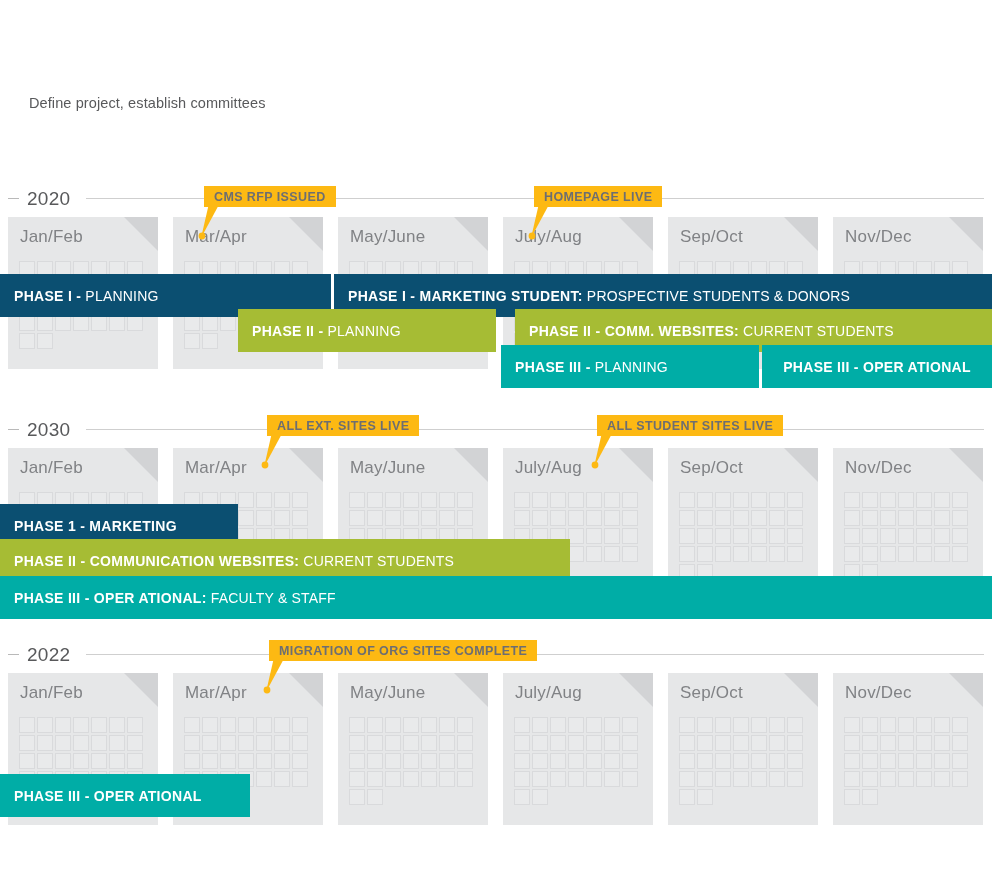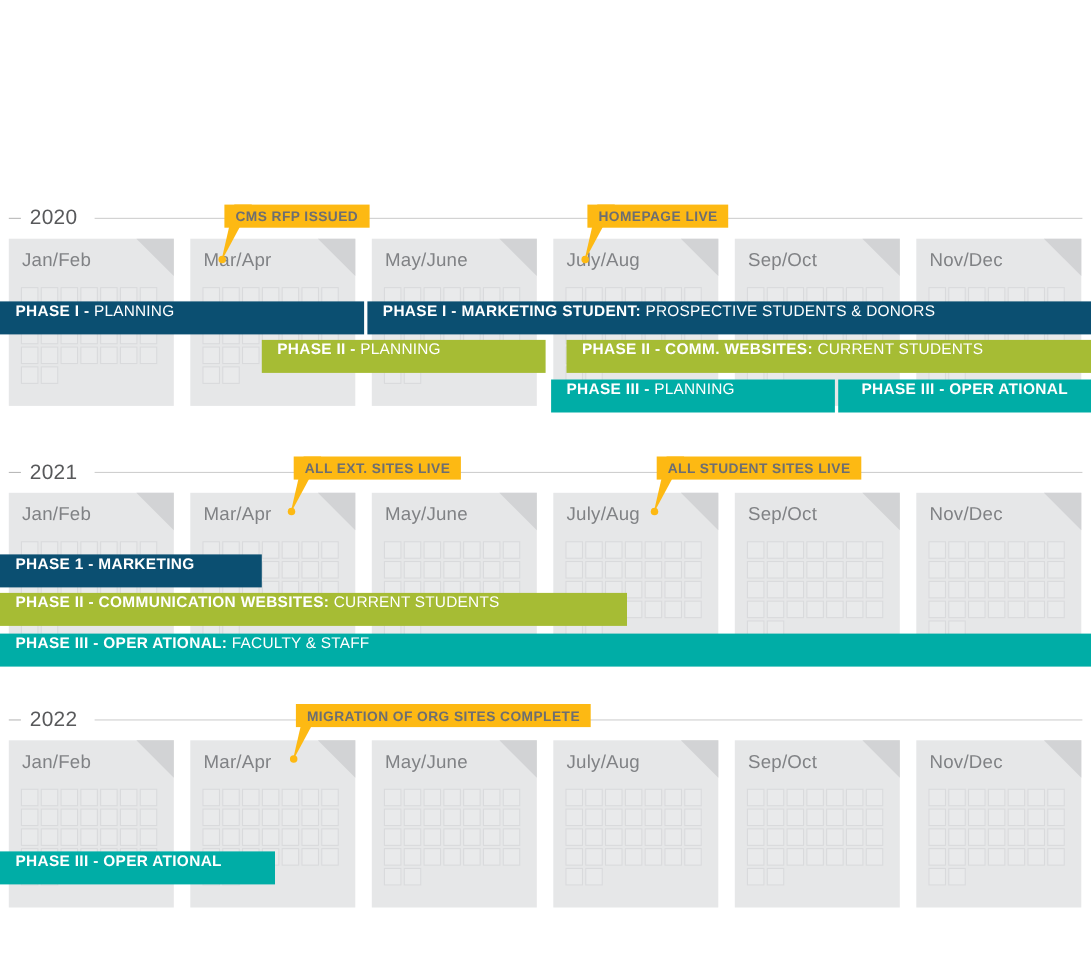--- a/index.html
+++ b/index.html
@@ -58,22 +58,22 @@
     display: flex; flex-wrap: wrap; gap: 2px;
   }
   .grid .cell {
     width: 16px; height: 16px;
     border: 1px solid #d9dadc;
     background: #e9eaeb;
   }
 
   
   .bar {
-    position: absolute; height: 30px;
-    display: flex; align-items: flex-start;
+    position: absolute; height: 43px;
+    display: flex; align-items: center;
     color: #ffffff; white-space: nowrap;
     font-size: 14px; letter-spacing: .2px;
     overflow: hidden;
   }
   .bar .pad { padding-left: 14px; }
   .bar b { font-weight: bold; letter-spacing: .3px; }
   .bar .light { font-weight: normal; }
   .bar.center { justify-content: center; }
   .bar.center .pad { padding-left: 0; }
 
@@ -91,20 +91,21 @@
     font-size: 12.5px; font-weight: bold;
     color: #6d6e71; letter-spacing: .4px; white-space: nowrap;
   }
   .callout svg { position: absolute; left: 0; top: 0; overflow: visible; }
 </style>
 </head>
 <body>
 
 <div id="root">
 
+  <div class="year-desc" style="left:29px; top:95px;">Define project, establish committees</div>
 
   <div class="year-row" style="top:187px;">
     <span class="year-dash"></span>
     <span class="year-label">2020</span>
     <span class="year-line" style="left:86px; right:8px;"></span>
   </div>
 
   <div class="card" style="left:8px; top:217px;">
     <span class="fold"></span>
     <span class="card-title">Jan/Feb</span>
@@ -353,21 +354,21 @@
   <div class="callout" style="left:529px; top:186px;">
     <svg width="60" height="50">
       <polygon points="2,52 14,0 30,0" fill="#fdb913"></polygon>
       <circle cx="3" cy="50" r="3.4" fill="#fdb913"></circle>
     </svg>
     <span class="tag" style="left:5px;">HOMEPAGE LIVE</span>
   </div>
 
   <div class="year-row" style="top:418px;">
     <span class="year-dash"></span>
-    <span class="year-label">2021</span>
+    <span class="year-label">2030</span>
     <span class="year-line" style="left:86px; right:8px;"></span>
   </div>
 
   <div class="card" style="left:8px; top:448px;">
     <span class="fold"></span>
     <span class="card-title">Jan/Feb</span>
     <span class="grid">
         <span class="cell"></span>
         <span class="cell"></span>
         <span class="cell"></span>

